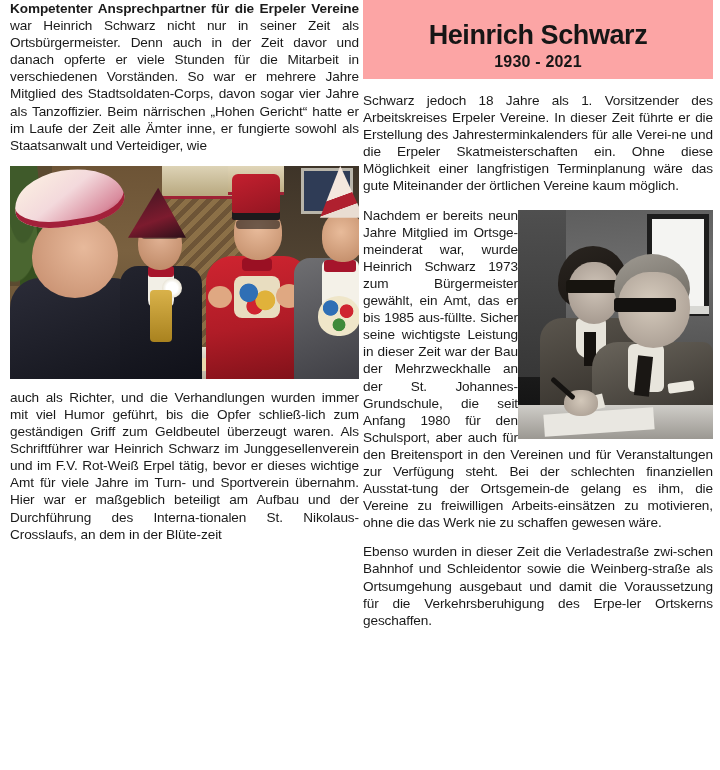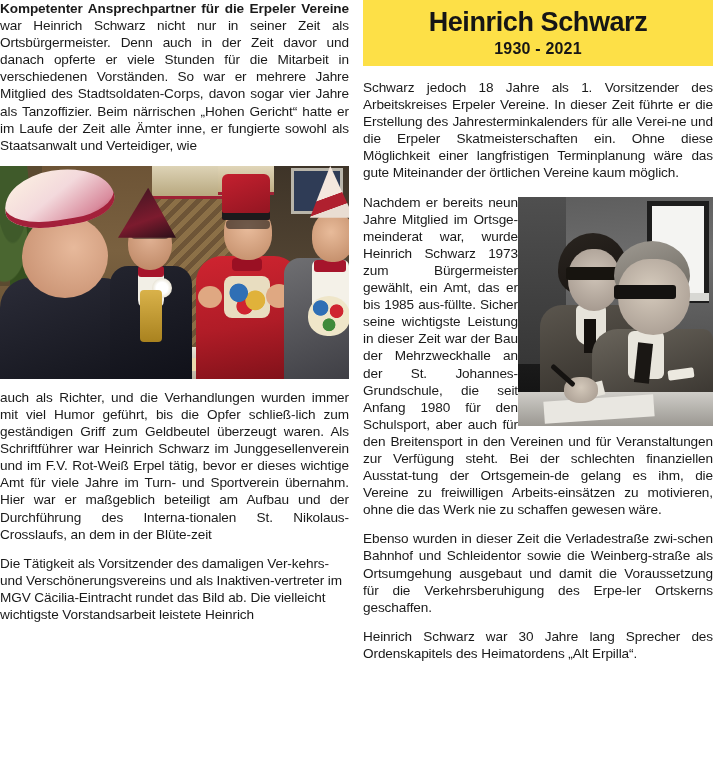--- a/index.html
+++ b/index.html
@@ -20,40 +20,40 @@
     height: 770px;
     background: #ffffff;
   }
   .col {
     position: absolute;
     top: 0;
     width: 349px;
     height: 770px;
     overflow: hidden;
   }
-  .col-left  { left: 0px; }
+  .col-left  { left: 10px; }
   .col-right { left: 363px; width: 350px; }
 
   p.body-text {
     margin: 0 0 12px 0;
     font-size: 13.6px;
     line-height: 17.1px;
     text-align: justify;
     text-justify: inter-word;
     hyphens: manual;
     -webkit-hyphens: manual;
     letter-spacing: -0.1px;
   }
   p.body-text.last-left { text-align: left; }
   .lead-bold { font-weight: bold; }
 
   
   .plaque {
-    background: #fde047;
-    padding: 7px 0 7px 0;
+    background: #fca5a5;
+    padding: 20px 0 7px 0;
     text-align: center;
     margin-bottom: 13px;
   }
   .plaque-title {
     font-size: 27px;
     font-weight: bold;
     line-height: 31px;
     letter-spacing: -0.4px;
     color: #161616;
   }
@@ -416,21 +416,20 @@
 
       <div class="m4-body"></div>
       <div class="m4-shirt"></div>
       <div class="m4-bow"></div>
       <div class="m4-palette"></div>
       <div class="m4-head"></div>
       <div class="m4-hat"></div>
     </div>
 
     <p class="body-text">auch als Richter, und die Verhandlungen wurden immer mit viel Humor geführt, bis die Opfer schließ-lich zum geständigen Griff zum Geldbeutel überzeugt waren. Als Schriftführer war Heinrich Schwarz im Junggesellenverein und im F.V. Rot-Weiß Erpel tätig, bevor er dieses wichtige Amt für viele Jahre im Turn- und Sportverein übernahm. Hier war er maßgeblich beteiligt am Aufbau und der Durchführung des Interna-tionalen St. Nikolaus-Crosslaufs, an dem in der Blüte-zeit</p>
-    <p class="body-text last-left">Die Tätigkeit als Vorsitzender des damaligen Ver-kehrs- und Verschönerungsvereins und als Inaktiven-vertreter im MGV Cäcilia-Eintracht rundet das Bild ab. Die vielleicht wichtigste Vorstandsarbeit leistete Heinrich</p>
   </div>
 
   <div class="col col-right">
 
     <div class="plaque">
       <div class="plaque-title">Heinrich Schwarz</div>
       <div class="plaque-dates">1930 - 2021</div>
     </div>
 
     <p class="body-text">Schwarz jedoch 18 Jahre als 1. Vorsitzender des Arbeitskreises Erpeler Vereine. In dieser Zeit führte er die Erstellung des Jahresterminkalenders für alle Verei-ne und die Erpeler Skatmeisterschaften ein. Ohne diese Möglichkeit einer langfristigen Terminplanung wäre das gute Miteinander der örtlichen Vereine kaum möglich.</p>
@@ -459,16 +458,15 @@
 
       <div class="sg-desk"></div>
       <div class="sg-doc"></div>
       <div class="om-cuff"></div>
       <div class="om-hand"></div>
       <div class="om-pen"></div>
     </div>
 
     <p class="body-text">Nachdem er bereits neun Jahre Mitglied im Ortsge-meinderat war, wurde Heinrich Schwarz 1973 zum Bürgermeister gewählt, ein Amt, das er bis 1985 aus-füllte. Sicher seine wichtigste Leistung in dieser Zeit war der Bau der Mehrzweckhalle an der St. Johannes-Grundschule, die seit Anfang 1980 für den Schulsport, aber auch für den Breitensport in den Vereinen und für Veranstaltungen zur Verfügung steht. Bei der schlechten finanziellen Ausstat-tung der Ortsgemein-de gelang es ihm, die Vereine zu freiwilligen Arbeits-einsätzen zu motivieren, ohne die das Werk nie zu schaffen gewesen wäre.</p>
     <p class="body-text">Ebenso wurden in dieser Zeit die Verladestraße zwi-schen Bahnhof und Schleidentor sowie die Weinberg-straße als Ortsumgehung ausgebaut und damit die Voraussetzung für die Verkehrsberuhigung des Erpe-ler Ortskerns geschaffen.</p>
-    <p class="body-text">Heinrich Schwarz war 30 Jahre lang Sprecher des Ordenskapitels des Heimatordens „Alt Erpilla“.</p>
   </div>
 
 </div>
 
 </body></html>

